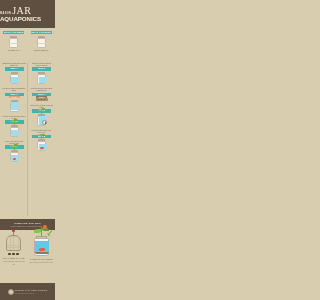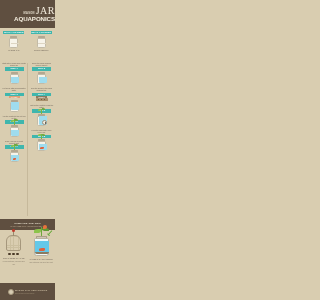--- a/index.html
+++ b/index.html
@@ -8,21 +8,21 @@
     background:#d9cdb0;
     font-family:"Liberation Sans",sans-serif;
     -webkit-font-smoothing:none;
   }
   .poster{position:relative;width:55px;height:300px;background:#d9cdb0;}
 
   
   .header{
     position:absolute;left:0;top:0;width:55px;height:28px;
     background:#5f4f40;
-    display:flex;flex-direction:column;align-items:flex-end;justify-content:center;
+    display:flex;flex-direction:column;align-items:flex-start;justify-content:center;
   }
   .hdr-row1{display:flex;align-items:baseline;gap:1px;}
   .hdr-mason{
     color:#e8e0cf;font-size:2.6px;letter-spacing:.3px;font-weight:bold;
     line-height:3px;
   }
   .hdr-jar{
     color:#f3ecdd;font-size:10px;line-height:10px;letter-spacing:.5px;
     font-family:"Liberation Serif",serif;
   }

